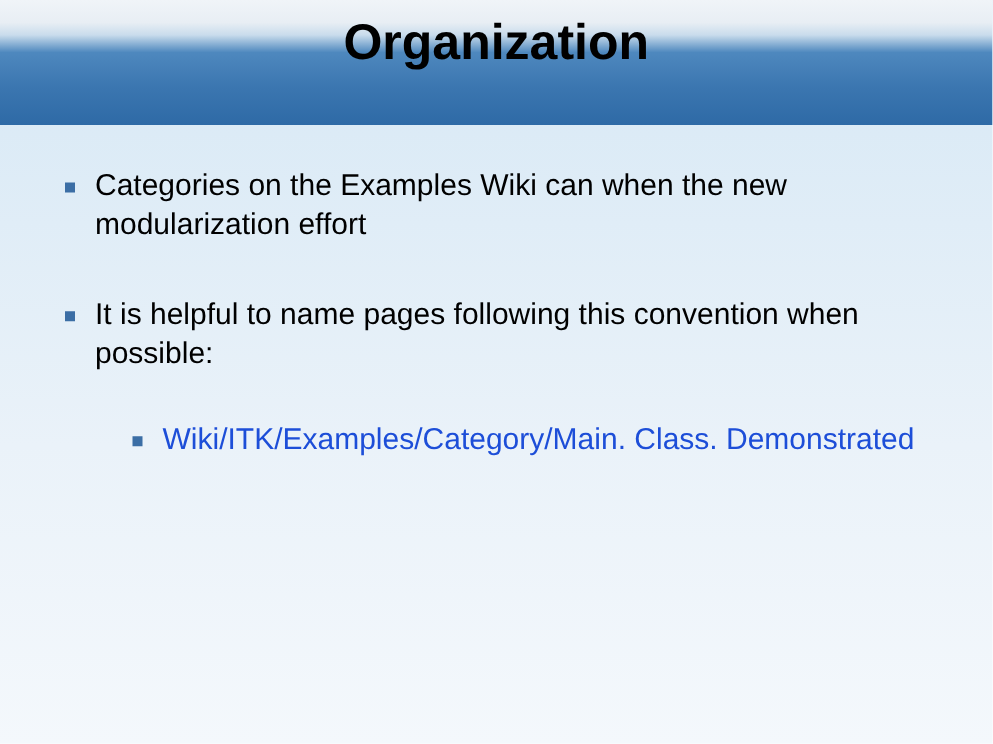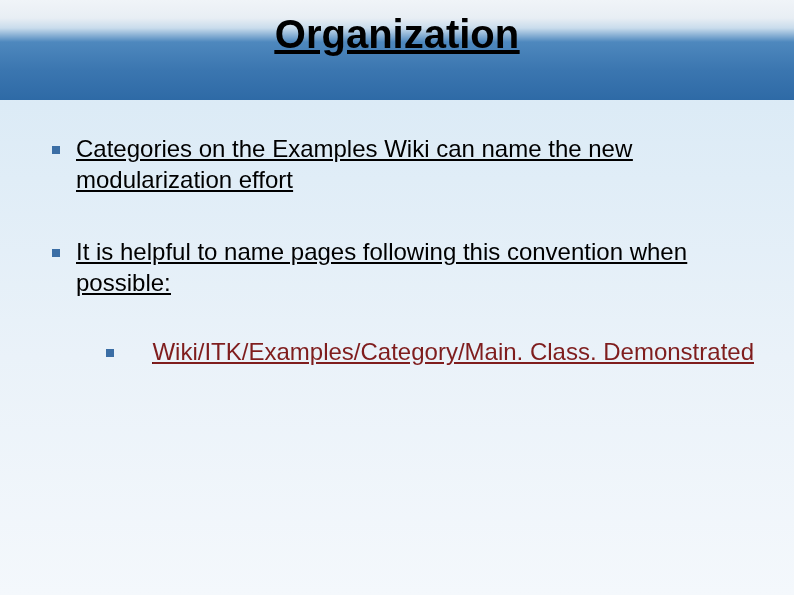--- a/index.html
+++ b/index.html
@@ -1,15 +1,15 @@
 <!DOCTYPE html>
 <html><head>
 <meta charset="utf-8">
 <style>
-  * { margin: 0; padding: 0; box-sizing: border-box; text-decoration: underline; }
+  * { margin: 0; padding: 0; box-sizing: border-box; }
   html, body { width: 794px; height: 595px; overflow: hidden; }
   body {
     font-family: Arial, Helvetica, sans-serif;
     background: linear-gradient(to bottom, #d6e8f5 0%, #eaf2f9 60%, #f4f8fc 100%);
   }
   .header {
     height: 100px;
     background: linear-gradient(to bottom,
       #f0f4f8 0%,
       #e8eef4 18%,
@@ -53,22 +53,21 @@
   ul.sub {
     list-style: none;
     margin-top: 38px;
     margin-bottom: 6px;
   }
   ul.sub > li {
     position: relative;
     padding-left: 54px;
     font-size: 24px;
     line-height: 1.28;
-    color: #7f1d1d;
-    text-align: right;
+    color: #1d4ed8;
   }
   ul.sub > li::before {
     content: "";
     position: absolute;
     left: 30px;
     top: 12px;
     width: 8px;
     height: 8px;
     background: #3b6ea5;
   }
@@ -76,21 +75,21 @@
 </head>
 <body>
 
 <div class="header">
   <div class="title">Organization</div>
 </div>
 
 <div class="content">
   <ul class="top">
     <li>
-      <span>Categories on the Examples Wiki can name the new modularization effort</span>
+      <span>Categories on the Examples Wiki can when the new modularization effort</span>
     </li>
     <li>
       <span>It is helpful to name pages following this convention when possible:</span>
       <ul class="sub">
         <li>
           <span>Wiki/ITK/Examples/Category/Main. Class. Demonstrated</span>
         </li>
       </ul>
     </li>
   </ul>

